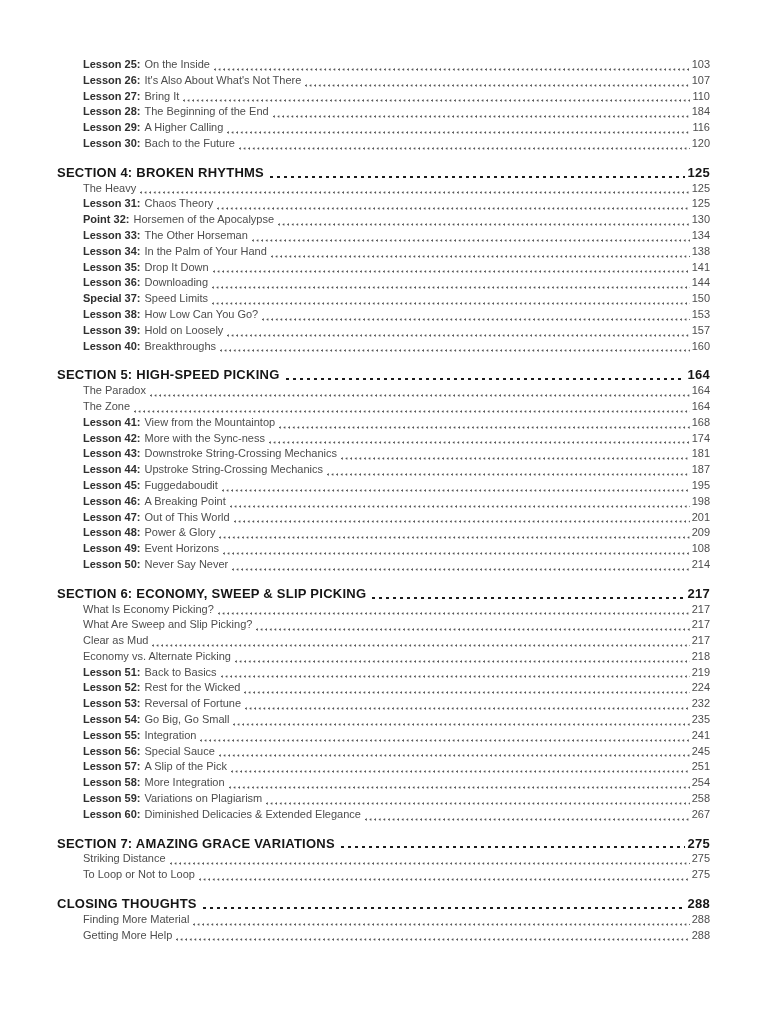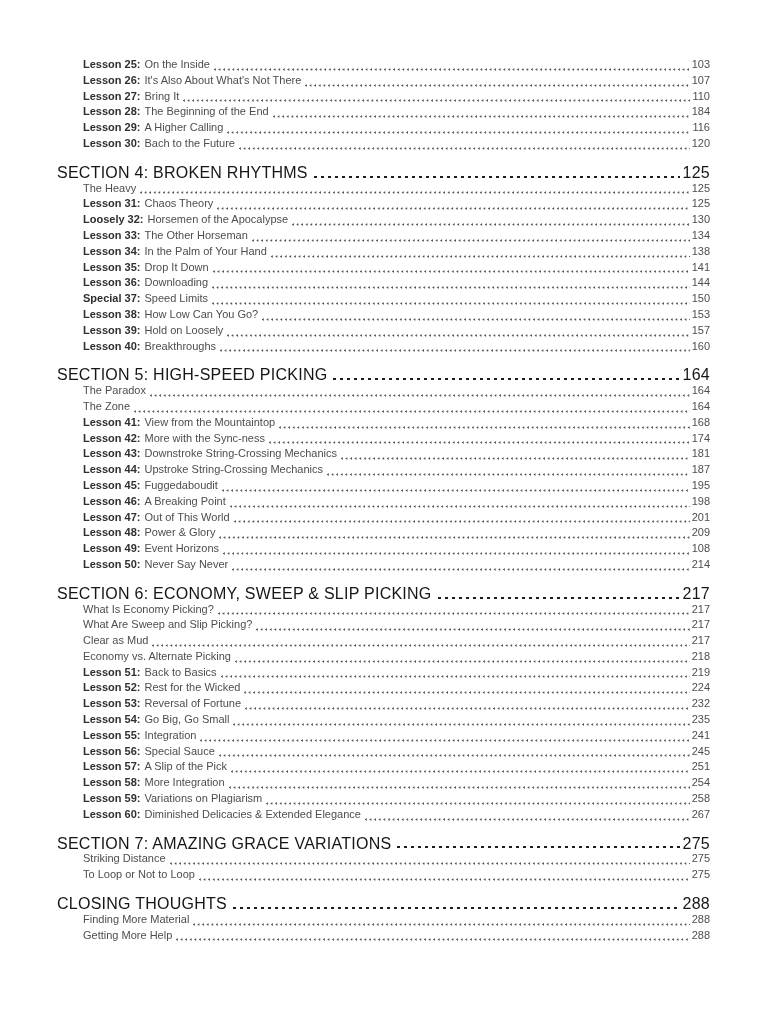--- a/index.html
+++ b/index.html
@@ -53,23 +53,23 @@
     height: 3px;
     margin: 0 2px 2px 4px;
     background-image: radial-gradient(circle at 1.1px 1.5px, #585858 0.95px, rgba(0,0,0,0) 1.2px);
     background-size: 4.6px 3px;
     background-repeat: repeat-x;
   }
   .pagenum {
     flex: none;
   }
   .header-row {
-    font-weight: 400;
+    font-weight: 700;
     color: #161616;
-    font-size: 16px;
+    font-size: 13px;
     letter-spacing: 0.25px;
   }
   .header-row .dots {
     height: 4px;
     margin: 0 3px 2px 6px;
     background-image: radial-gradient(circle at 1.5px 2px, #1c1c1c 1.25px, rgba(0,0,0,0) 1.5px);
     background-size: 7px 4px;
   }
   .header-row .pagenum {
     color: #161616;
@@ -129,21 +129,21 @@
           <span class="dots"></span>
           <span class="pagenum">125</span>
         </div>
         <div class="toc-row entry">
           <span class="label">Lesson 31:</span>
           <span class="title">Chaos Theory</span>
           <span class="dots"></span>
           <span class="pagenum">125</span>
         </div>
         <div class="toc-row entry">
-          <span class="label">Loosely 32:</span>
+          <span class="label">Point 32:</span>
           <span class="title">Horsemen of the Apocalypse</span>
           <span class="dots"></span>
           <span class="pagenum">130</span>
         </div>
         <div class="toc-row entry">
           <span class="label">Lesson 33:</span>
           <span class="title">The Other Horseman</span>
           <span class="dots"></span>
           <span class="pagenum">134</span>
         </div>

